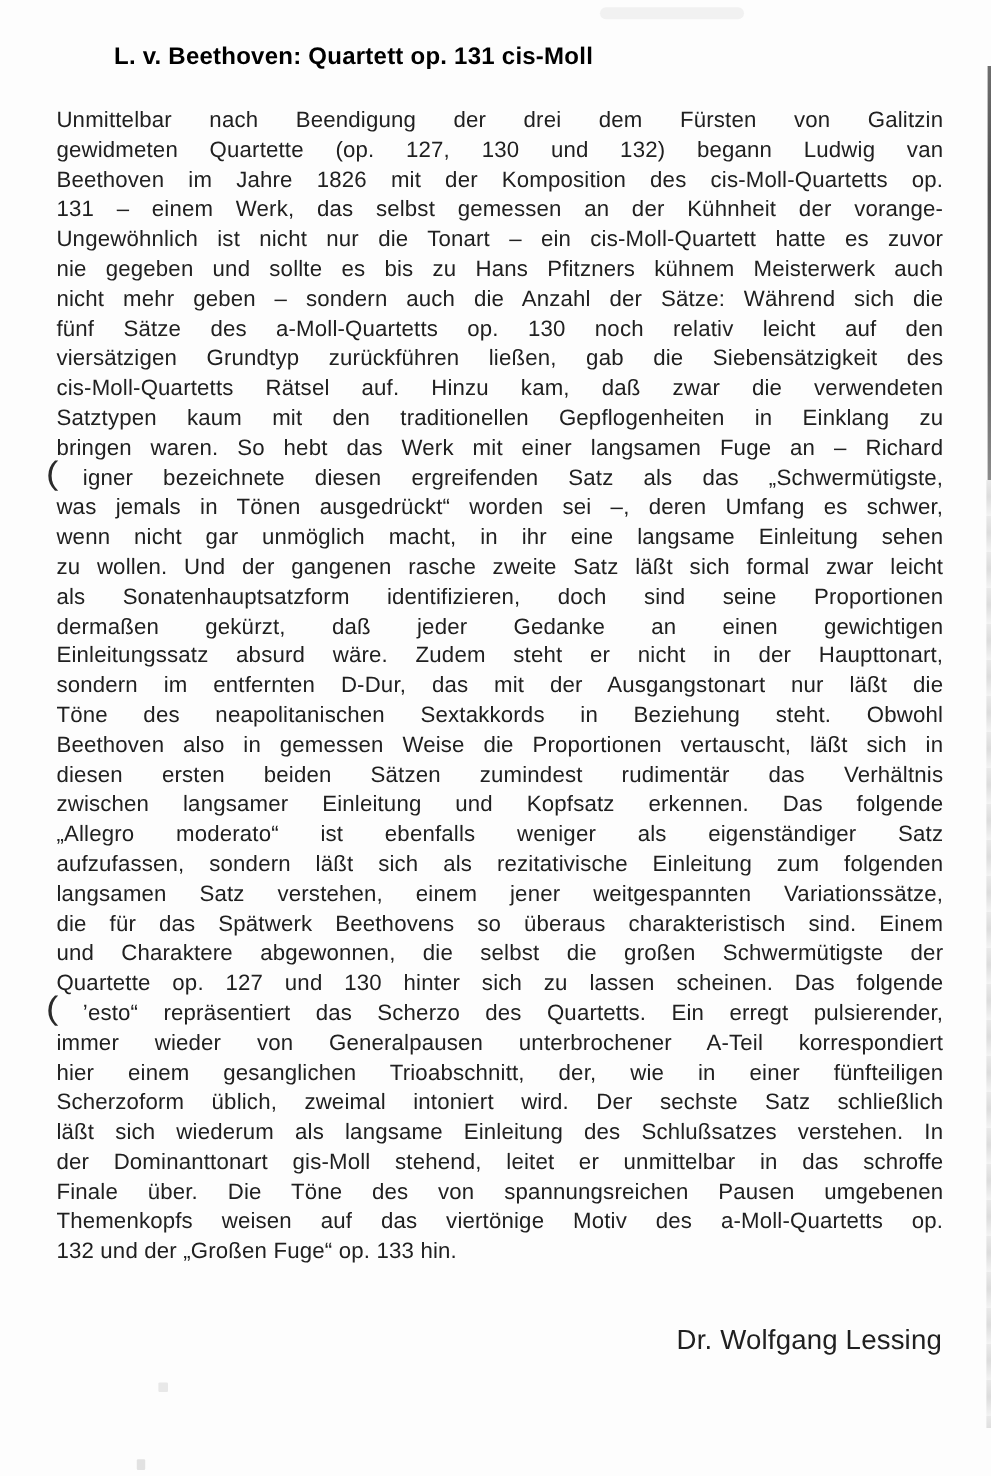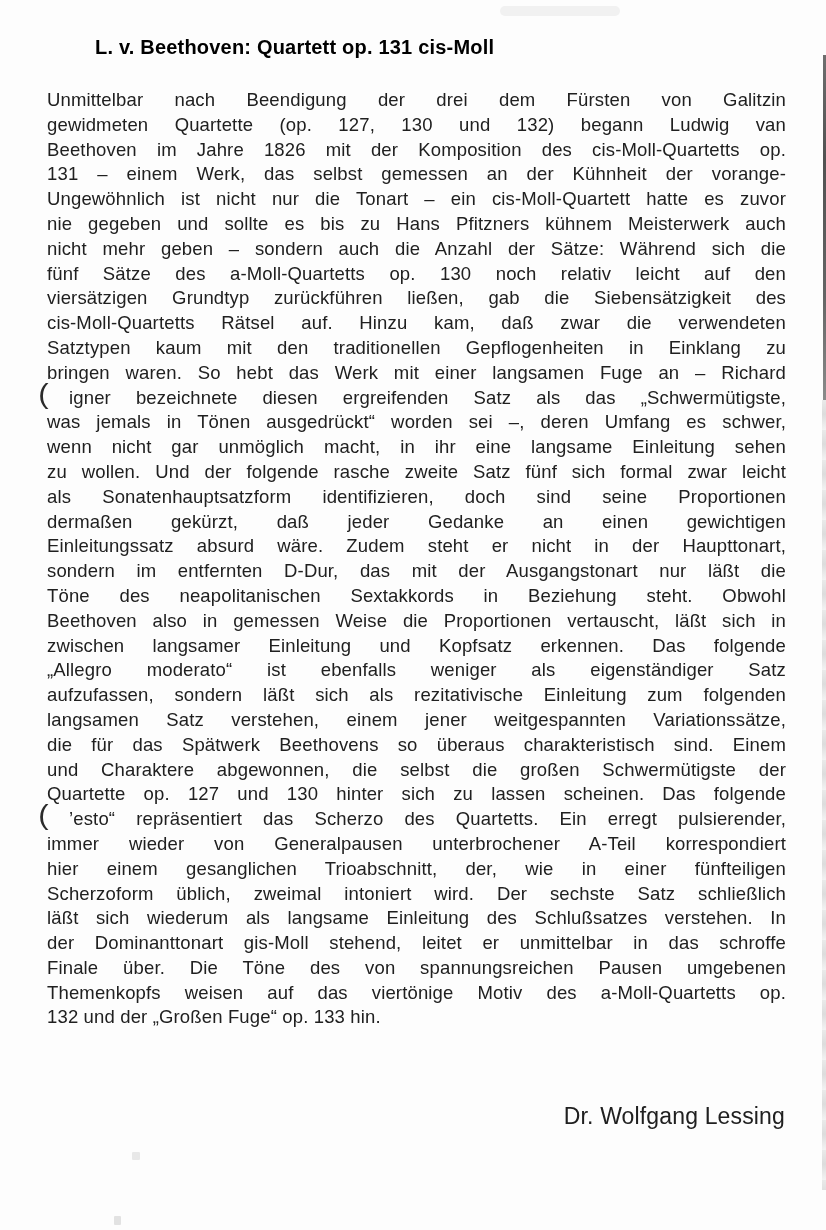--- a/index.html
+++ b/index.html
@@ -126,27 +126,28 @@
     <span class="line">nie gegeben und sollte es bis zu Hans Pfitzners kühnem Meisterwerk auch</span>
     <span class="line">nicht mehr geben – sondern auch die Anzahl der Sätze: Während sich die</span>
     <span class="line">fünf Sätze des a-Moll-Quartetts op. 130 noch relativ leicht auf den</span>
     <span class="line">viersätzigen Grundtyp zurückführen ließen, gab die Siebensätzigkeit des</span>
     <span class="line">cis-Moll-Quartetts Rätsel auf. Hinzu kam, daß zwar die verwendeten</span>
     <span class="line">Satztypen kaum mit den traditionellen Gepflogenheiten in Einklang zu</span>
     <span class="line">bringen waren. So hebt das Werk mit einer langsamen Fuge an – Richard</span>
     <span class="line punched"><span class="punch-mark">(</span><span>igner bezeichnete diesen ergreifenden Satz als das „Schwermütigste,</span></span>
     <span class="line">was jemals in Tönen ausgedrückt“ worden sei –, deren Umfang es schwer,</span>
     <span class="line">wenn nicht gar unmöglich macht, in ihr eine langsame Einleitung sehen</span>
-    <span class="line">zu wollen. Und der folgende rasche zweite Satz fünf sich formal zwar leicht</span>
+    <span class="line">zu wollen. Und der gangenen rasche zweite Satz läßt sich formal zwar leicht</span>
     <span class="line">als Sonatenhauptsatzform identifizieren, doch sind seine Proportionen</span>
     <span class="line">dermaßen gekürzt, daß jeder Gedanke an einen gewichtigen</span>
     <span class="line">Einleitungssatz absurd wäre. Zudem steht er nicht in der Haupttonart,</span>
     <span class="line">sondern im entfernten D-Dur, das mit der Ausgangstonart nur läßt die</span>
     <span class="line">Töne des neapolitanischen Sextakkords in Beziehung steht. Obwohl</span>
     <span class="line">Beethoven also in gemessen Weise die Proportionen vertauscht, läßt sich in</span>
+    <span class="line">diesen ersten beiden Sätzen zumindest rudimentär das Verhältnis</span>
     <span class="line">zwischen langsamer Einleitung und Kopfsatz erkennen. Das folgende</span>
     <span class="line">„Allegro moderato“ ist ebenfalls weniger als eigenständiger Satz</span>
     <span class="line">aufzufassen, sondern läßt sich als rezitativische Einleitung zum folgenden</span>
     <span class="line">langsamen Satz verstehen, einem jener weitgespannten Variationssätze,</span>
     <span class="line">die für das Spätwerk Beethovens so überaus charakteristisch sind. Einem</span>
     <span class="line">und Charaktere abgewonnen, die selbst die großen Schwermütigste der</span>
     <span class="line">Quartette op. 127 und 130 hinter sich zu lassen scheinen. Das folgende</span>
     <span class="line punched"><span class="punch-mark">(</span><span>’esto“ repräsentiert das Scherzo des Quartetts. Ein erregt pulsierender,</span></span>
     <span class="line">immer wieder von Generalpausen unterbrochener A-Teil korrespondiert</span>
     <span class="line">hier einem gesanglichen Trioabschnitt, der, wie in einer fünfteiligen</span>

